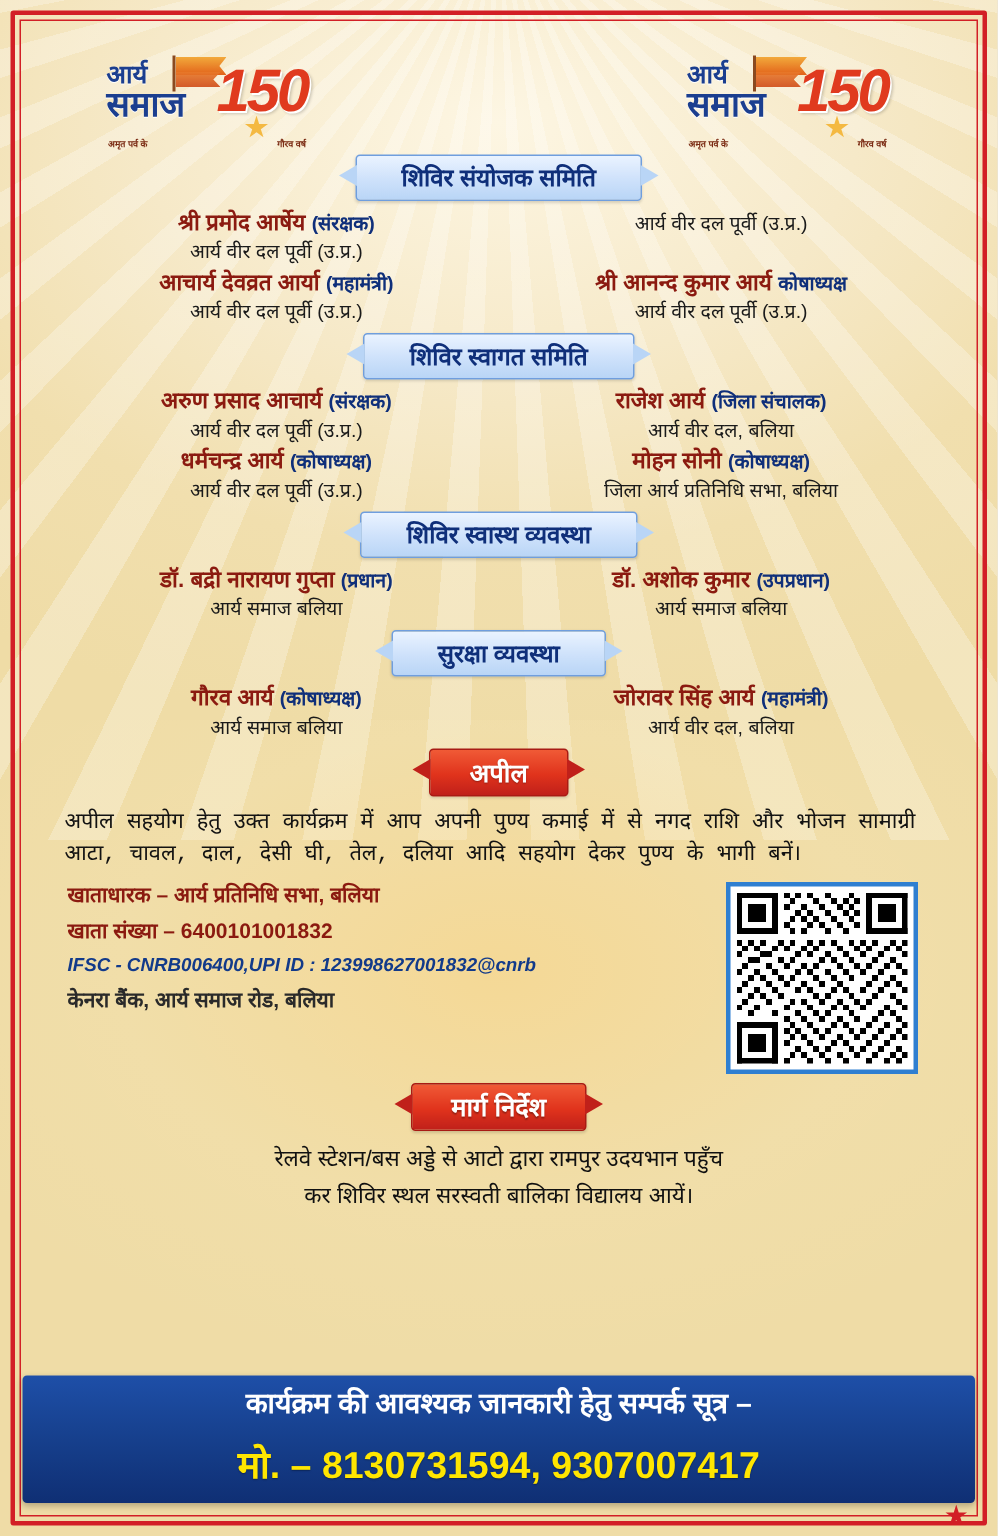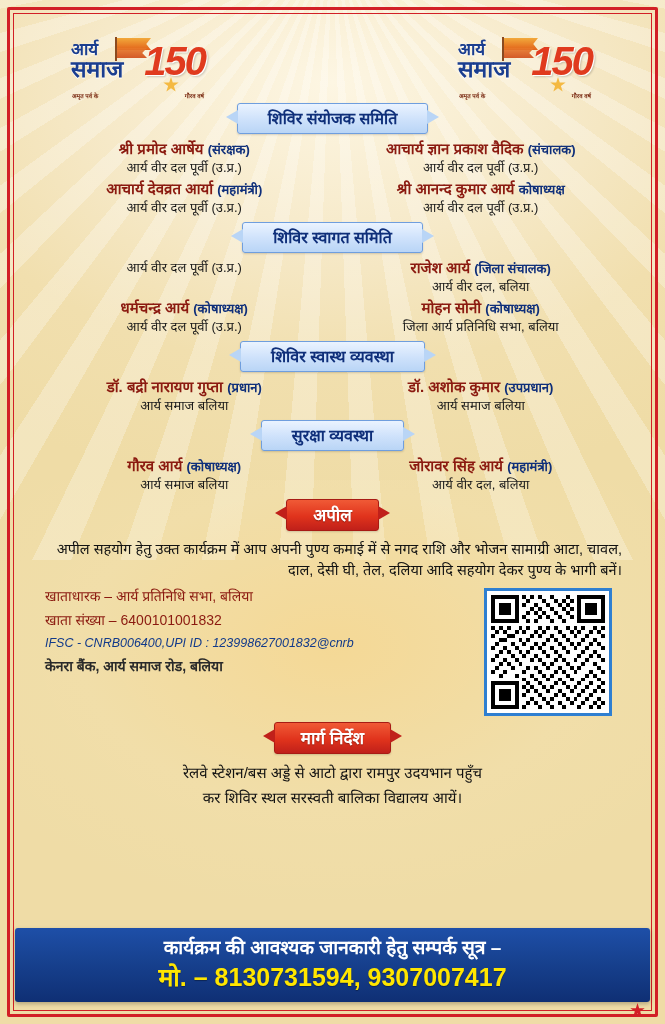--- a/index.html
+++ b/index.html
@@ -199,32 +199,33 @@
   }
 
   
   .appeal-body {
     padding: 2px 8px 0 8px;
   }
   .appeal-text {
     font-size: 14.5px;
     color: #121212;
     line-height: 1.45;
-    text-align: right;
+    text-align: left;
+    font-family: Liberation Mono, monospace;
   }
   .bank-row {
     display: flex;
     gap: 10px;
     align-items: flex-start;
     margin-top: 7px;
   }
   .bank-col { flex: 1; padding-left: 2px; }
   .bank-line {
     font-size: 14px;
-    font-weight: normal;
+    font-weight: bold;
     color: #8b1a10;
     margin-bottom: 7px;
     line-height: 1.2;
   }
   .bank-line.blue {
     color: #123a8a;
     font-style: italic;
     font-size: 12.5px;
     display: flex;
   }
@@ -263,21 +264,21 @@
     color: #fff;
     font-size: 19px;
     font-weight: bold;
     line-height: 1.25;
   }
   .footer .f2 {
     color: #ffe600;
     font-size: 25px;
     font-weight: bold;
     line-height: 1.2;
-    margin-top: 2px;
+    margin-top: 13px;
     text-shadow: 0 1px 1px rgba(0,0,0,.35);
   }
   .corner-star {
     position: absolute;
     right: 20px; bottom: 6px;
     width: 15px; height: 15px;
     background: #d21f26;
     clip-path: polygon(50% 0%, 61% 35%, 98% 35%, 68% 57%, 79% 91%, 50% 70%, 21% 91%, 32% 57%, 2% 35%, 39% 35%);
     z-index: 6;
   }
@@ -322,36 +323,36 @@
       </div>
     </div>
 
     <div class="ribbon">शिविर संयोजक समिति</div>
     <div class="people">
       <div class="person">
         <div class="pname"><span>श्री प्रमोद आर्षेय</span> <span class="prole">(संरक्षक)</span></div>
         <div class="porg">आर्य वीर दल पूर्वी (उ.प्र.)</div>
       </div>
       <div class="person">
-        <div class="pname"><span>आचार्य ज्ञान प्रकाश वैदिक</span> <span class="prole">(संचालक)</span></div>
         <div class="porg">आर्य वीर दल पूर्वी (उ.प्र.)</div>
       </div>
       <div class="person">
         <div class="pname"><span>आचार्य देवव्रत आर्या</span> <span class="prole">(महामंत्री)</span></div>
         <div class="porg">आर्य वीर दल पूर्वी (उ.प्र.)</div>
       </div>
       <div class="person">
         <div class="pname"><span>श्री आनन्द कुमार आर्य</span> <span class="prole">कोषाध्यक्ष</span></div>
         <div class="porg">आर्य वीर दल पूर्वी (उ.प्र.)</div>
       </div>
     </div>
 
     <div class="ribbon">शिविर स्वागत समिति</div>
     <div class="people">
       <div class="person">
+        <div class="pname"><span>अरुण प्रसाद आचार्य</span> <span class="prole">(संरक्षक)</span></div>
         <div class="porg">आर्य वीर दल पूर्वी (उ.प्र.)</div>
       </div>
       <div class="person">
         <div class="pname"><span>राजेश आर्य</span> <span class="prole">(जिला संचालक)</span></div>
         <div class="porg">आर्य वीर दल, बलिया</div>
       </div>
       <div class="person">
         <div class="pname"><span>धर्मचन्द्र आर्य</span> <span class="prole">(कोषाध्यक्ष)</span></div>
         <div class="porg">आर्य वीर दल पूर्वी (उ.प्र.)</div>
       </div>

